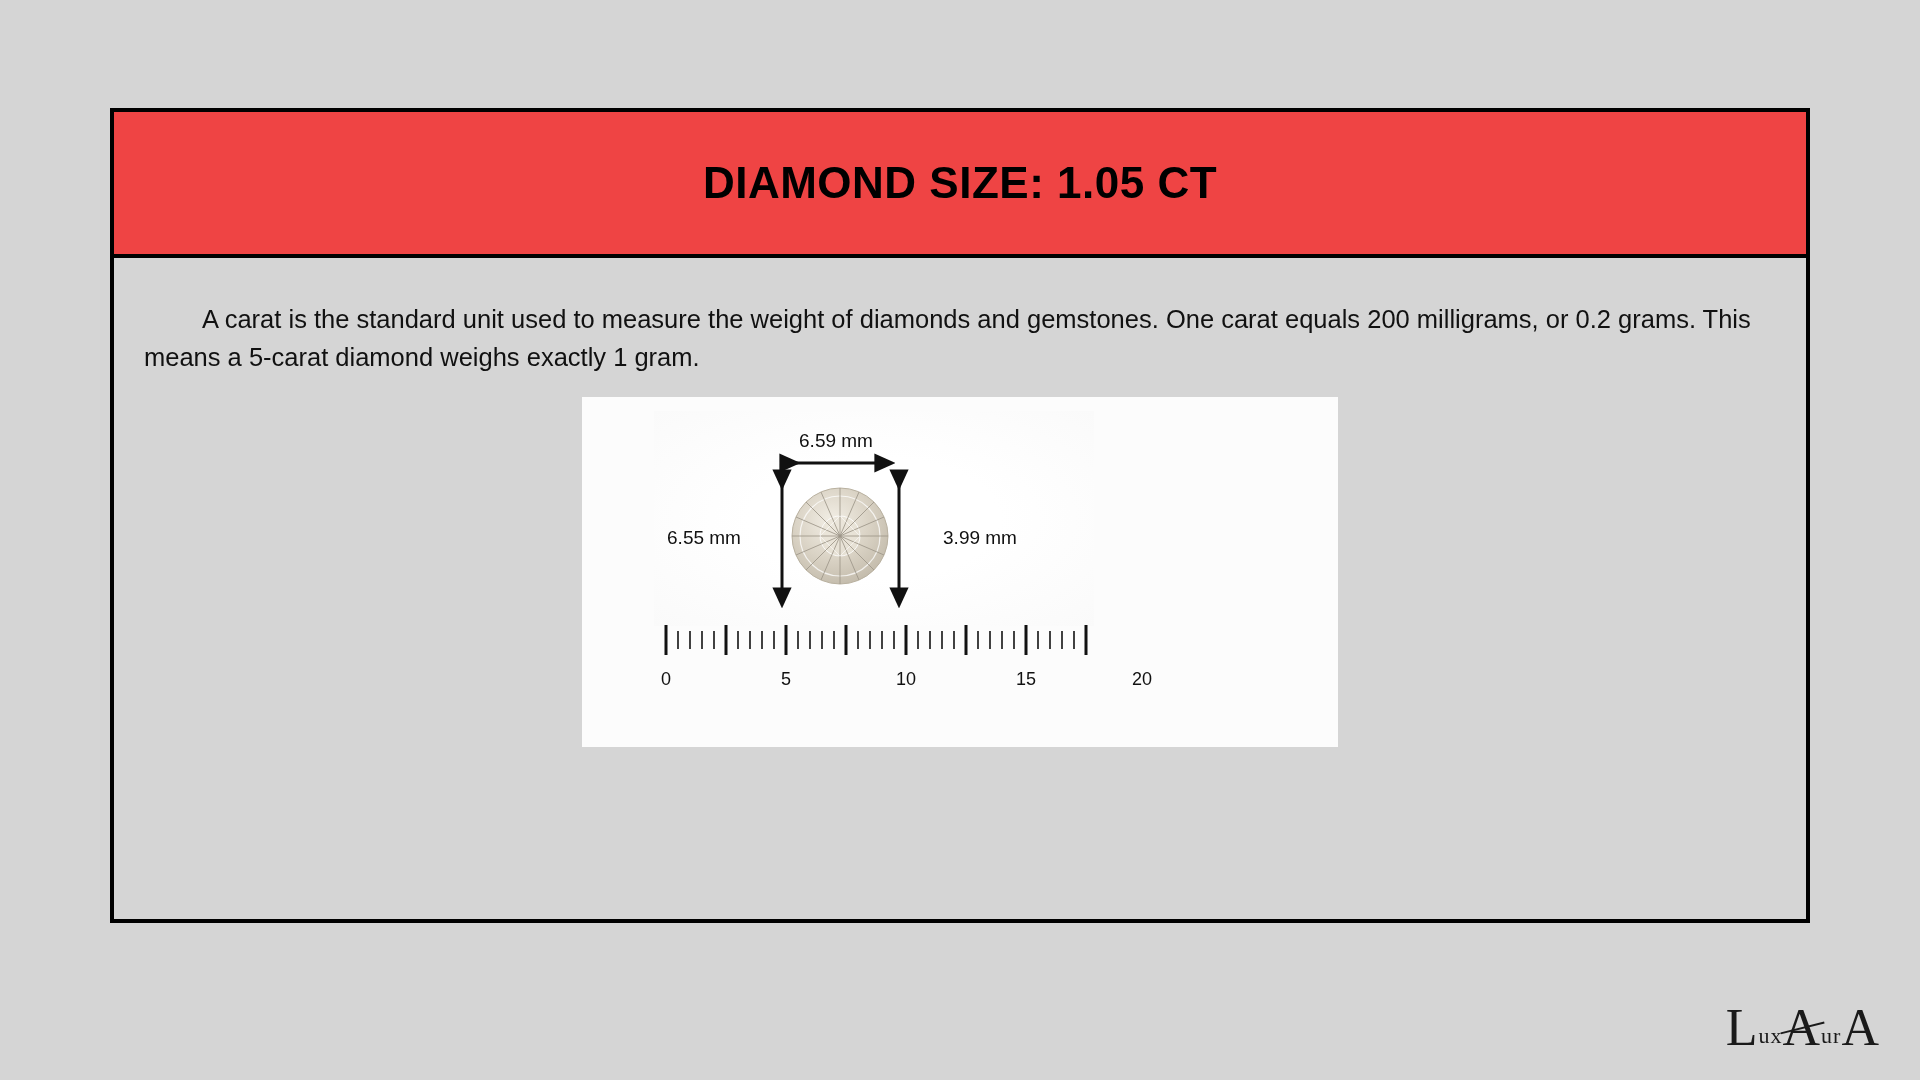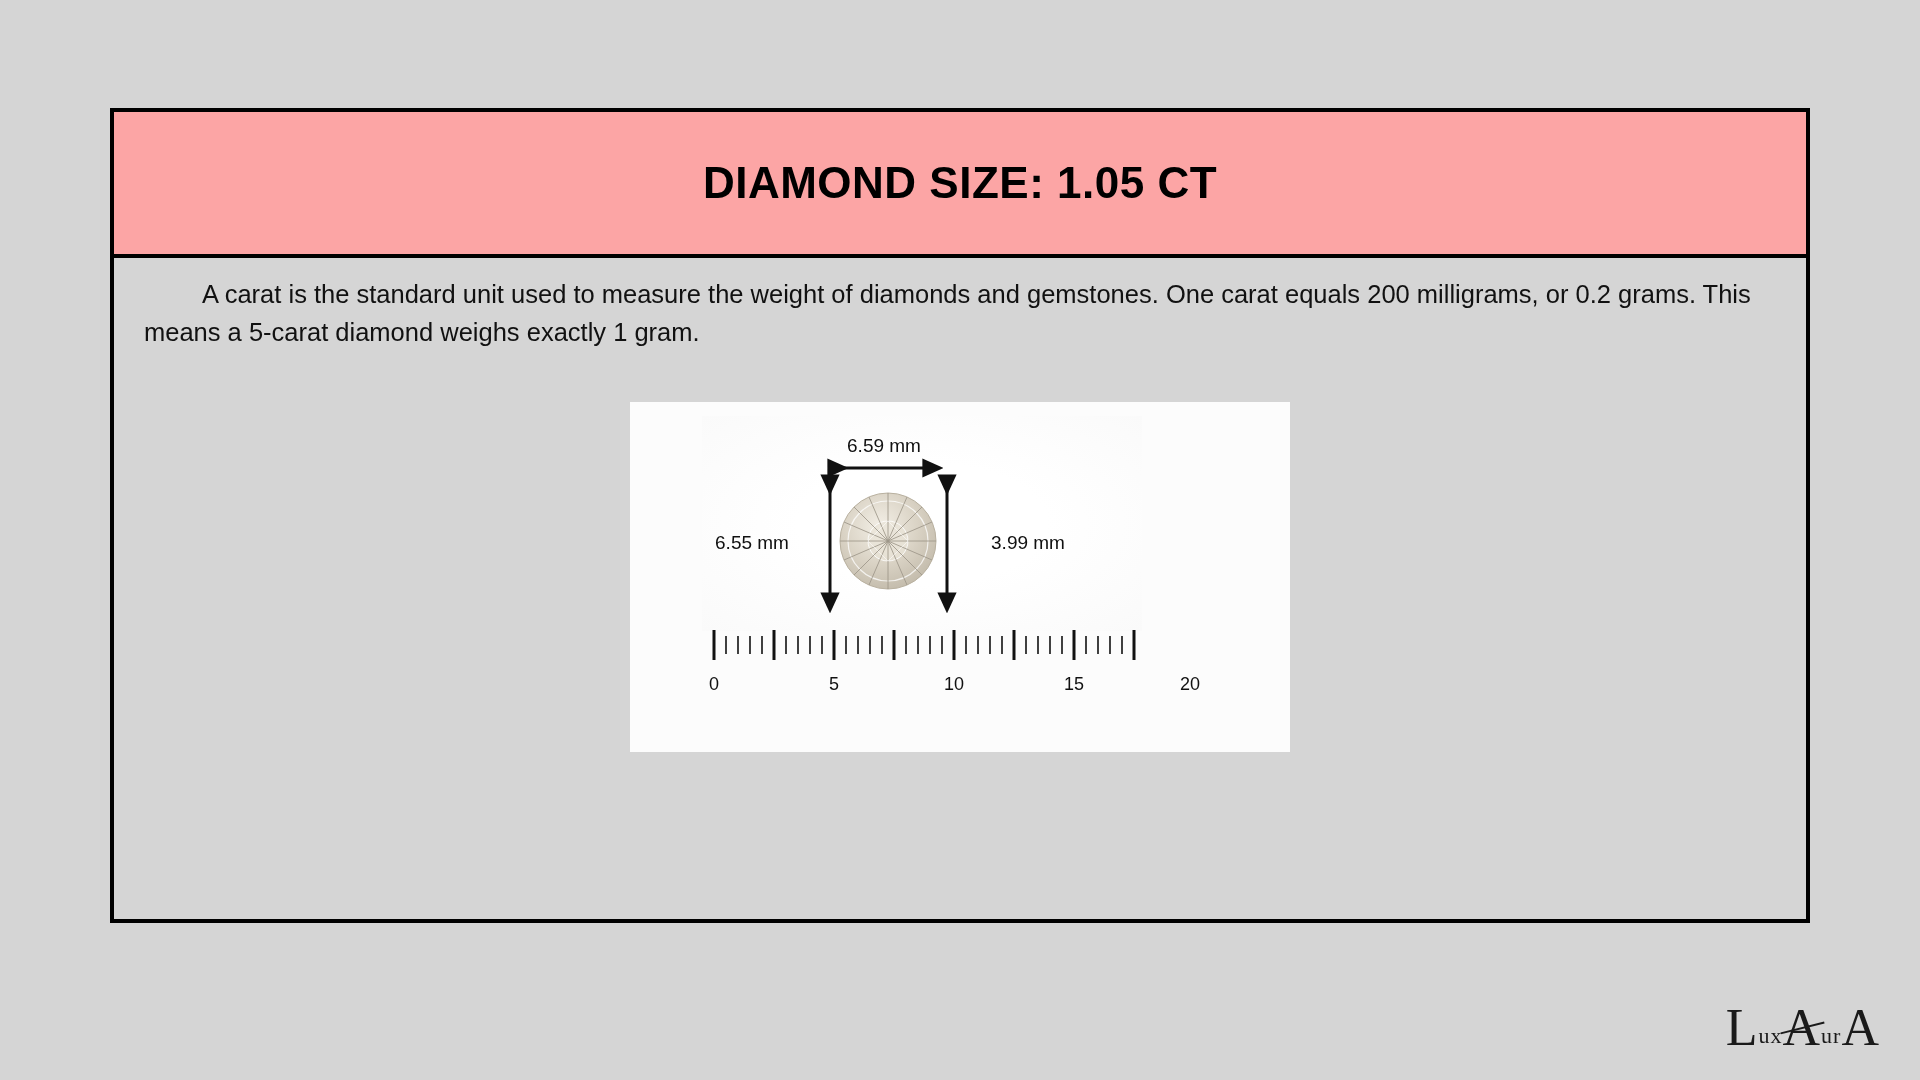--- a/index.html
+++ b/index.html
@@ -22,39 +22,39 @@
     width: 1700px;
     height: 815px;
     border: 4px solid #000;
     box-sizing: border-box;
     background: #d5d5d5;
     display: flex;
     flex-direction: column;
   }
 
   .card-header {
-    background: #fca5a5;
+    background: #ef4444;
     border-bottom: 4px solid #000;
     height: 142px;
     min-height: 142px;
     display: flex;
     align-items: center;
     justify-content: center;
   }
 
   .card-title {
     font-size: 44px;
     font-weight: bold;
     letter-spacing: 0.5px;
     color: #000;
     text-align: center;
   }
 
   .card-body {
-    padding: 18px 30px 0 30px;
+    padding: 43px 30px 0 30px;
     flex: 1;
     display: flex;
     flex-direction: column;
   }
 
   .paragraph {
     font-size: 25.5px;
     line-height: 1.48;
     color: #111;
     text-indent: 58px;
@@ -65,24 +65,23 @@
   .diagram-wrap {
     flex: 1;
     display: flex;
     justify-content: center;
     align-items: flex-start;
     margin-top: 20px;
   }
 
   .diagram {
     background: #fcfcfc;
-    width: 660px;
+    width: 756px;
     height: 350px;
     position: relative;
-    margin-top: 30px;
   }
 
   .diagram-inner {
     position: absolute;
     inset: 0;
   }
 
   
   .diagram-glow {
     position: absolute;

